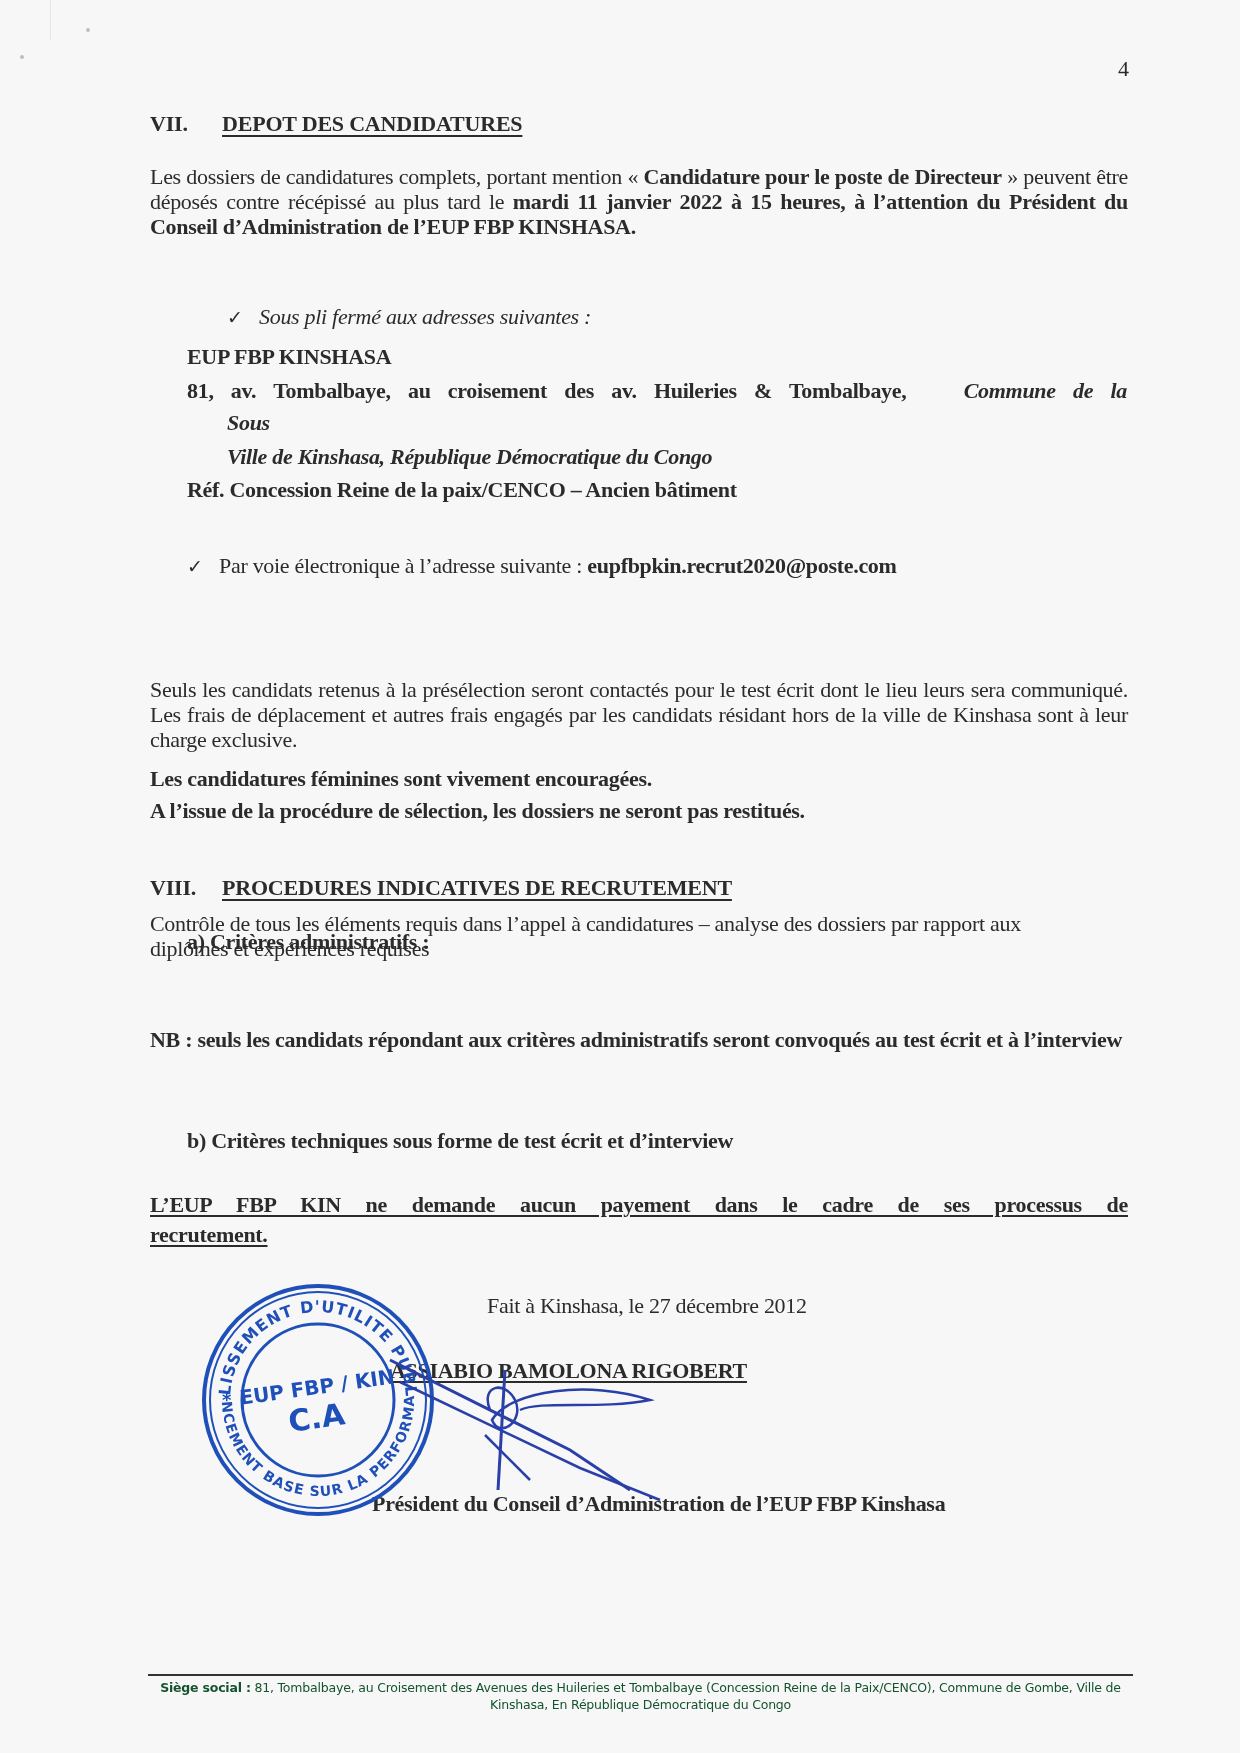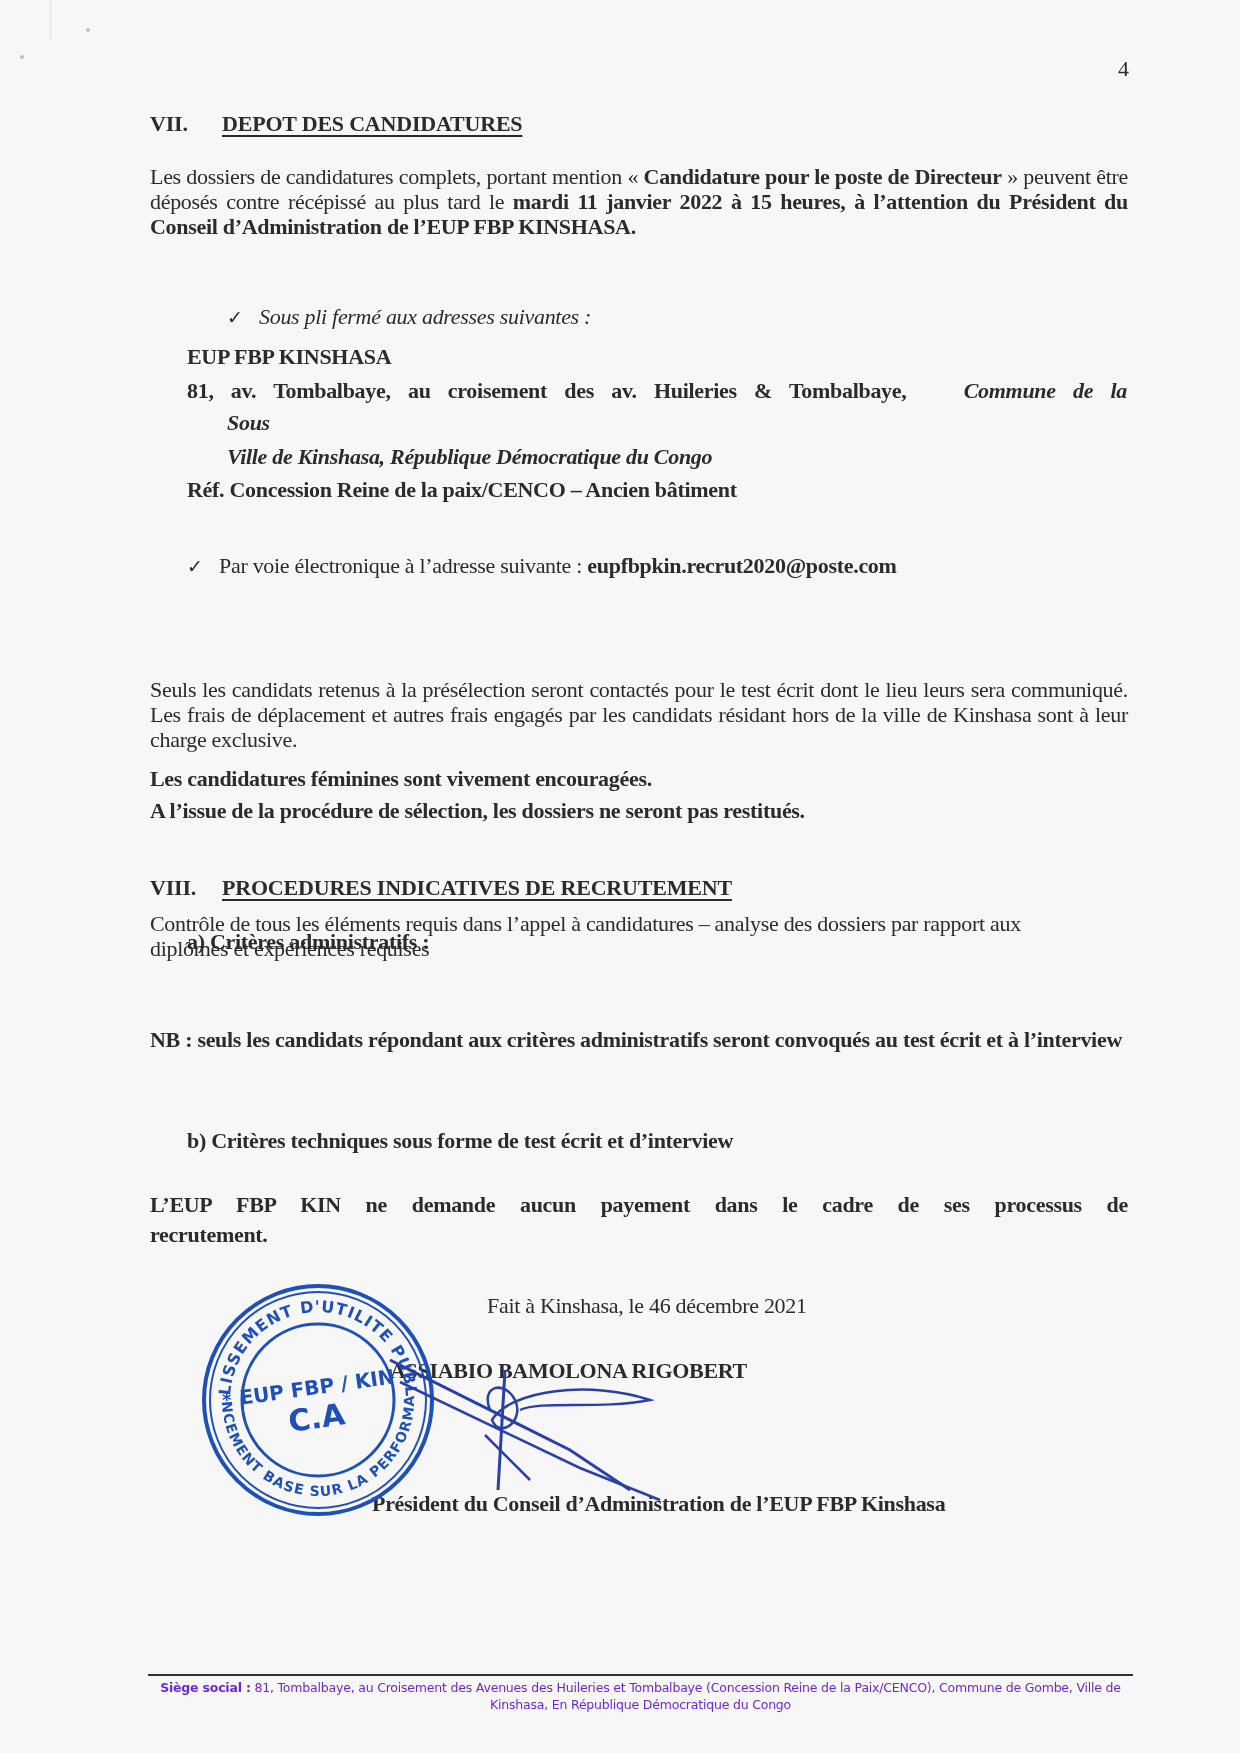--- a/index.html
+++ b/index.html
@@ -18,29 +18,29 @@
     .heading { position: absolute; left: 150px; font-size: 22px; font-weight: bold; letter-spacing: -0.2px; }
     .heading .num { display: inline-block; width: 72px; margin-top: 13px; }
     .heading .title { text-decoration: underline; text-decoration-thickness: 2px; text-underline-offset: 4px; }
 
     .para { position: absolute; left: 150px; width: 978px; font-size: 22px; line-height: 25px; text-align: justify; letter-spacing: -0.3px; }
     .para b { font-weight: bold; }
     .line { position: absolute; font-size: 22px; letter-spacing: -0.3px; white-space: nowrap; }
     .bold { font-weight: bold; }
     .ital { font-style: italic; margin-left: 40px; }
     .check { display: inline-block; width: 32px; font-family: "DejaVu Sans", sans-serif; font-size: 19px; }
-    .ul { text-decoration-thickness: 2px; text-underline-offset: 3px; }
+    .ul { text-decoration: underline; text-decoration-thickness: 2px; text-underline-offset: 3px; }
     .justify-line { text-align: justify; text-align-last: justify; width: 978px; }
 
     .stamp { position: absolute; left: 200px; top: 1282px; width: 236px; height: 236px; }
     .signature { position: absolute; left: 380px; top: 1340px; width: 300px; height: 180px; }
 
     .footer-rule { position: absolute; left: 148px; top: 1674px; width: 985px; height: 2px; background: #333; }
     .footer { position: absolute; left: 148px; top: 1679px; width: 985px; text-align: center;
-              font-family: "DejaVu Sans", "Liberation Sans", sans-serif; font-size: 12.5px; line-height: 17px; color: #6d28d9; letter-spacing: -0.2px; }
+              font-family: "DejaVu Sans", "Liberation Sans", sans-serif; font-size: 12.5px; line-height: 17px; color: #14532d; letter-spacing: -0.2px; }
     .footer b { font-weight: bold; }
   </style>
 </head>
 <body>
 
 <div class="page">
   <div class="fold"></div>
   <div class="speck" style="left:20px;top:55px"></div>
   <div class="speck" style="left:86px;top:28px"></div>
 
@@ -81,21 +81,21 @@
 
   <div class="line bold" style="left:187px;top:929px">a)  Critères administratifs :</div>
   <div class="para" style="top:911px;width:900px;text-align:left">Contrôle de tous les éléments requis dans l’appel à candidatures – analyse des dossiers par rapport aux diplômes et expériences requises</div>
   <div class="para bold" style="top:1027px;font-weight:bold">NB : seuls les candidats répondant aux critères administratifs seront convoqués au test écrit et à l’interview</div>
 
   <div class="line bold" style="left:187px;top:1128px">b)  Critères techniques sous forme de test écrit et d’interview</div>
 
   <div class="line bold ul justify-line" style="left:150px;top:1192px">L’EUP FBP KIN ne demande aucun payement dans le cadre de ses processus de</div>
   <div class="line bold ul" style="left:150px;top:1222px">recrutement.</div>
 
-  <div class="line" style="left:487px;top:1293px">Fait à Kinshasa, le 46 décembre 2021</div>
+  <div class="line" style="left:487px;top:1293px">Fait à Kinshasa, le 27 décembre 2012</div>
   <div class="line bold ul" style="left:390px;top:1358px">ASSIABIO BAMOLONA RIGOBERT</div>
   <div class="line bold" style="left:372px;top:1491px">Président du Conseil d’Administration de l’EUP FBP Kinshasa</div>
 
   <svg class="stamp" viewBox="0 0 236 236">
     <defs>
       <path id="arcTop" d="M 30 118 A 88 88 0 0 1 206 118"></path>
       <path id="arcBottom" d="M 22 118 A 96 96 0 0 0 214 118"></path>
     </defs>
     <circle cx="118" cy="118" r="114" fill="none" stroke="#1f4fb8" stroke-width="4"></circle>
     <circle cx="118" cy="118" r="108" fill="none" stroke="#1f4fb8" stroke-width="2"></circle>

